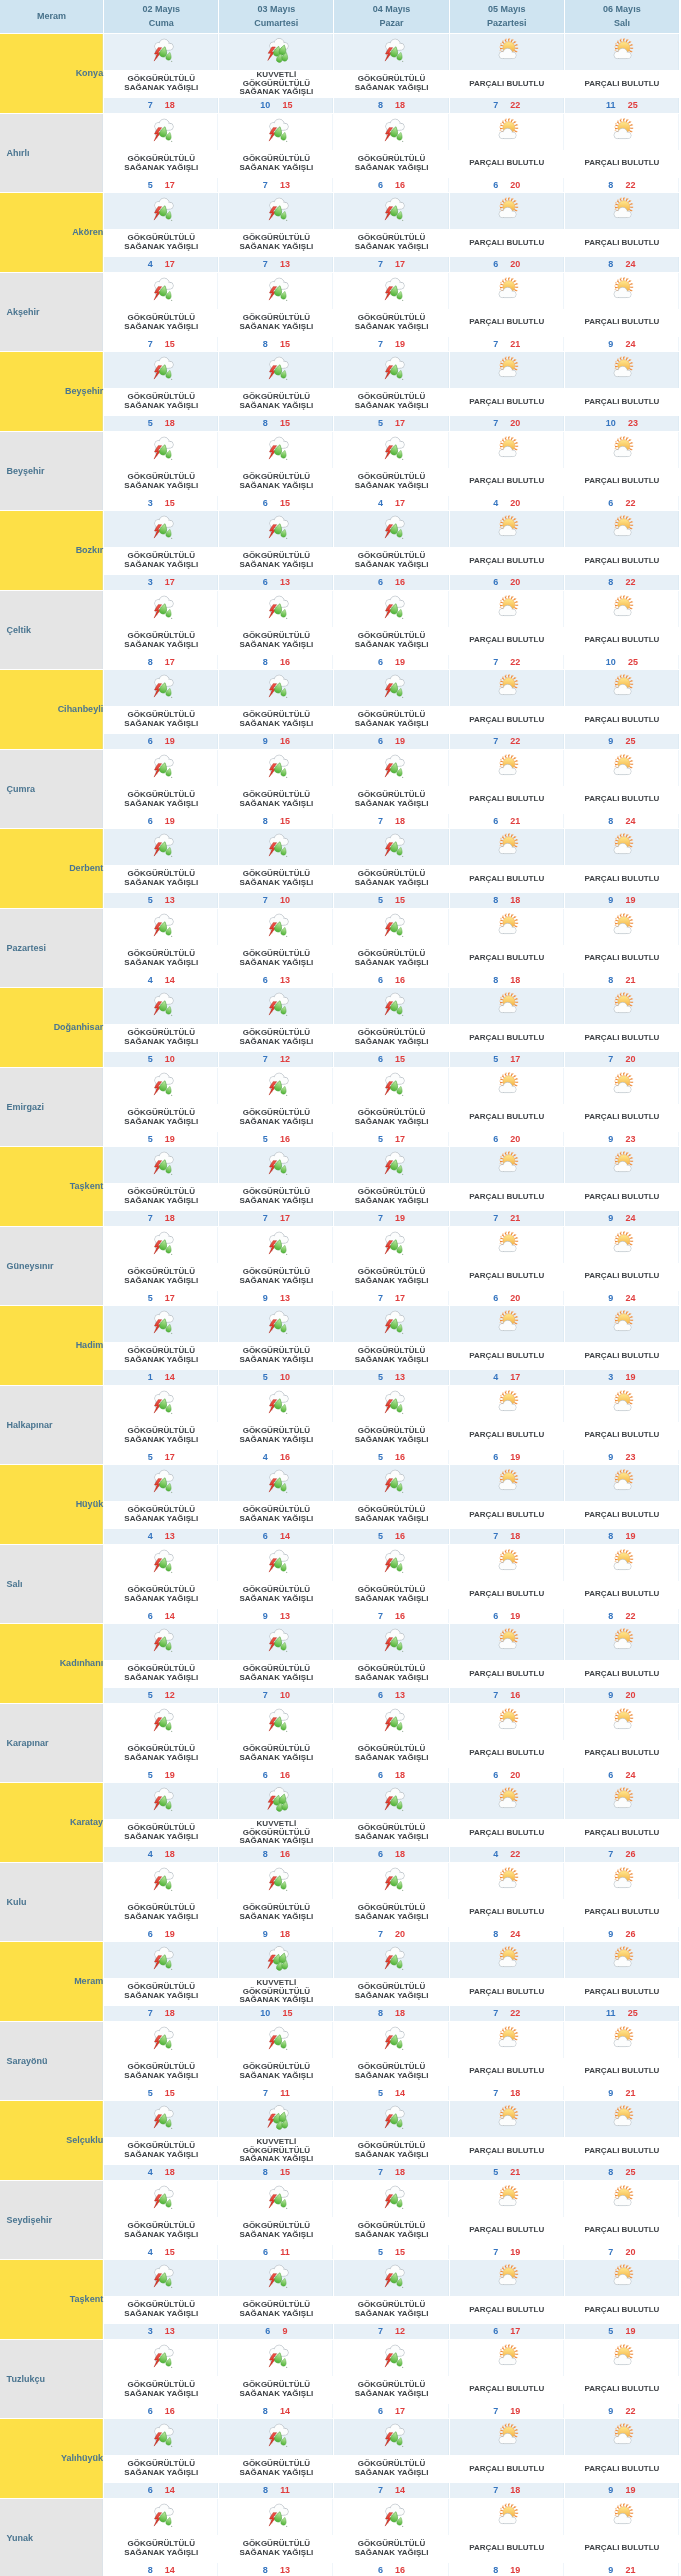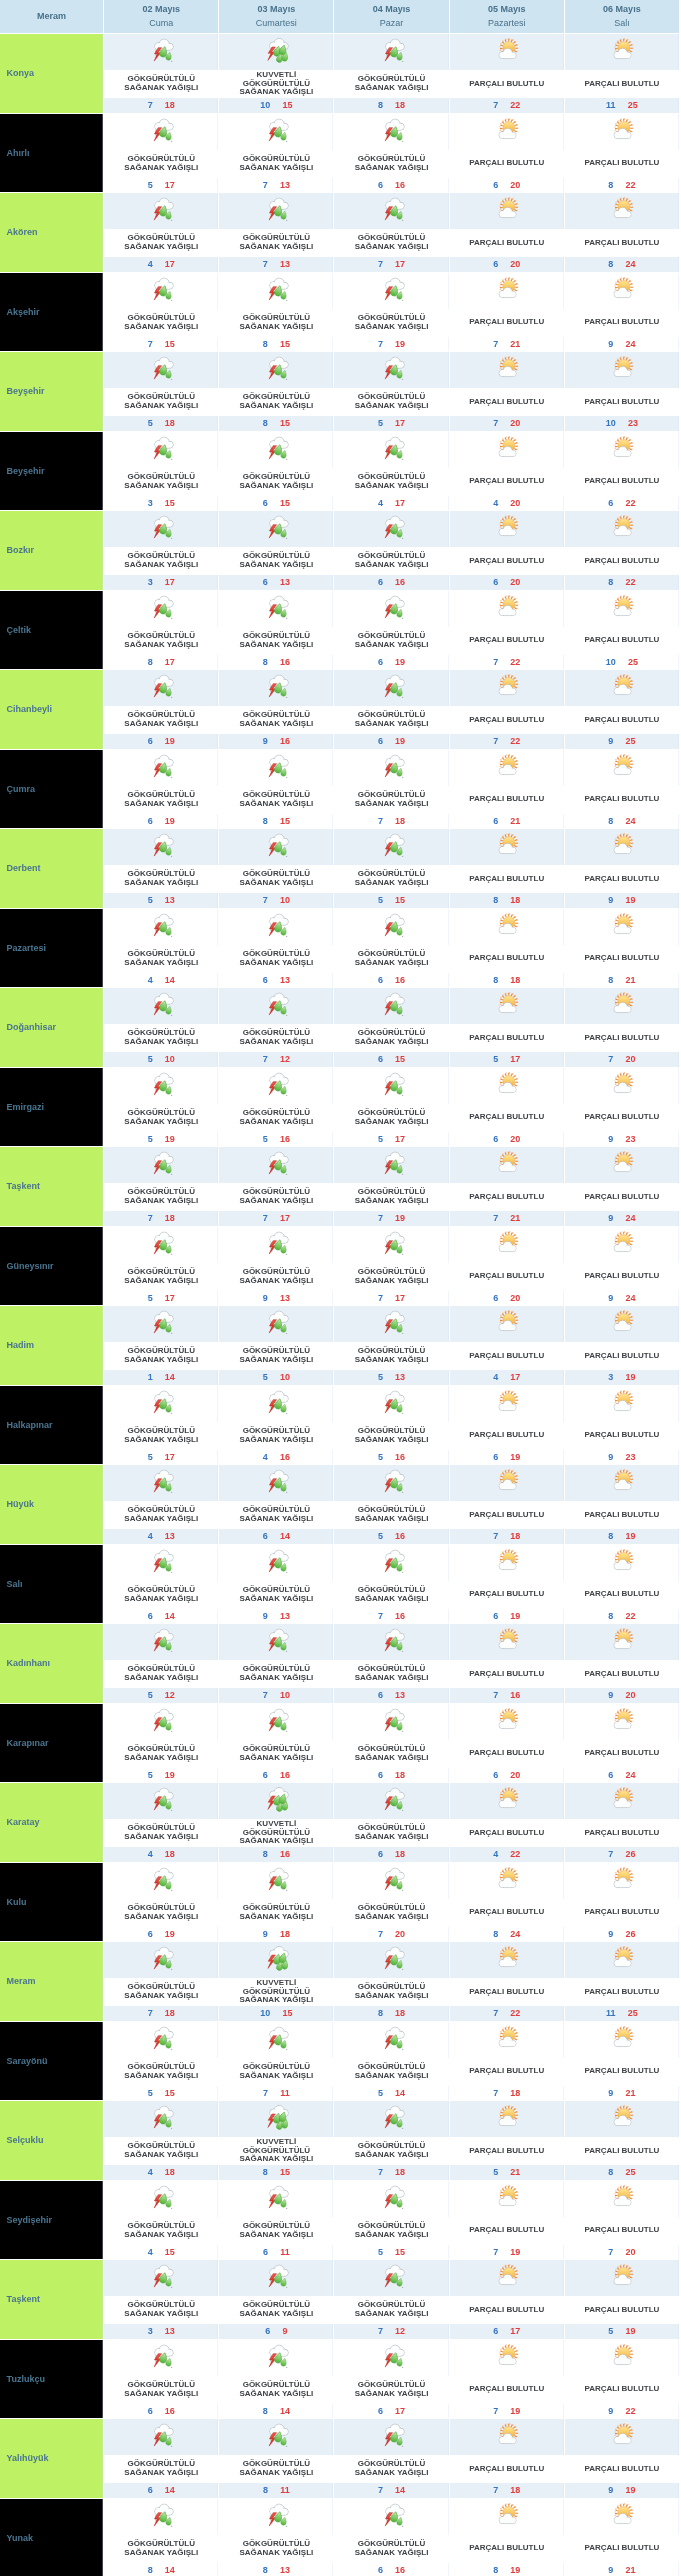--- a/index.html
+++ b/index.html
@@ -4,26 +4,26 @@
 <style>
   html,body{margin:0;padding:0;background:#fff;font-family:"Liberation Sans",sans-serif;}
   .forecast-wrap{width:681px;}
   table.forecast{border-collapse:separate;border-spacing:0;table-layout:fixed;width:680px;}
   col.c-name{width:104px;}
   col.c-day{width:115px;}
   th,td{padding:0;box-sizing:border-box;border-right:1.3px solid #fff;border-bottom:1.3px solid #fff;
         box-shadow:inset -0.7px 0 0 rgba(203,225,240,.45);}
   thead th{height:34px;background:#cfe4f1;color:#47718a;font-size:9px;font-weight:bold;
            text-align:center;vertical-align:middle;line-height:1.55;}
-  thead th .d2{font-weight:normal;}
+  thead th .d2{font-weight:bold;}
   td.name-cell{vertical-align:middle;text-align:left;padding-left:6.6px;
-               font-weight:bold;color:#4a7590;font-size:9px;background:#000000;}
+               font-weight:bold;color:#4a7590;font-size:9px;background:#e5e5e5;}
   td.day-cell{vertical-align:top;background:#fff;height:79px;}
   tr.tinted td.day-cell{background:#e7f0f7;}
-  tr.tinted td.name-cell{background:#bef264;}
+  tr.tinted td.name-cell{background:#fde047;text-align:right;}
   .icon-zone{height:36px;display:flex;align-items:center;justify-content:center;}
   .wicon{width:30px;height:30px;display:block;}
   .desc-zone{height:28px;background:#fff;display:flex;align-items:center;justify-content:center;
              text-align:center;font-size:8px;font-weight:bold;color:#3f4347;line-height:1.12;
              padding:0 2.6px;}
   .temp-zone{height:14.5px;display:flex;align-items:center;justify-content:center;gap:12px;
              font-size:9px;font-weight:bold;}
   .min-t{color:#3575c0;}
   .max-t{color:#e03e3e;}
   .svg-defs{position:absolute;width:0;height:0;overflow:hidden;}

